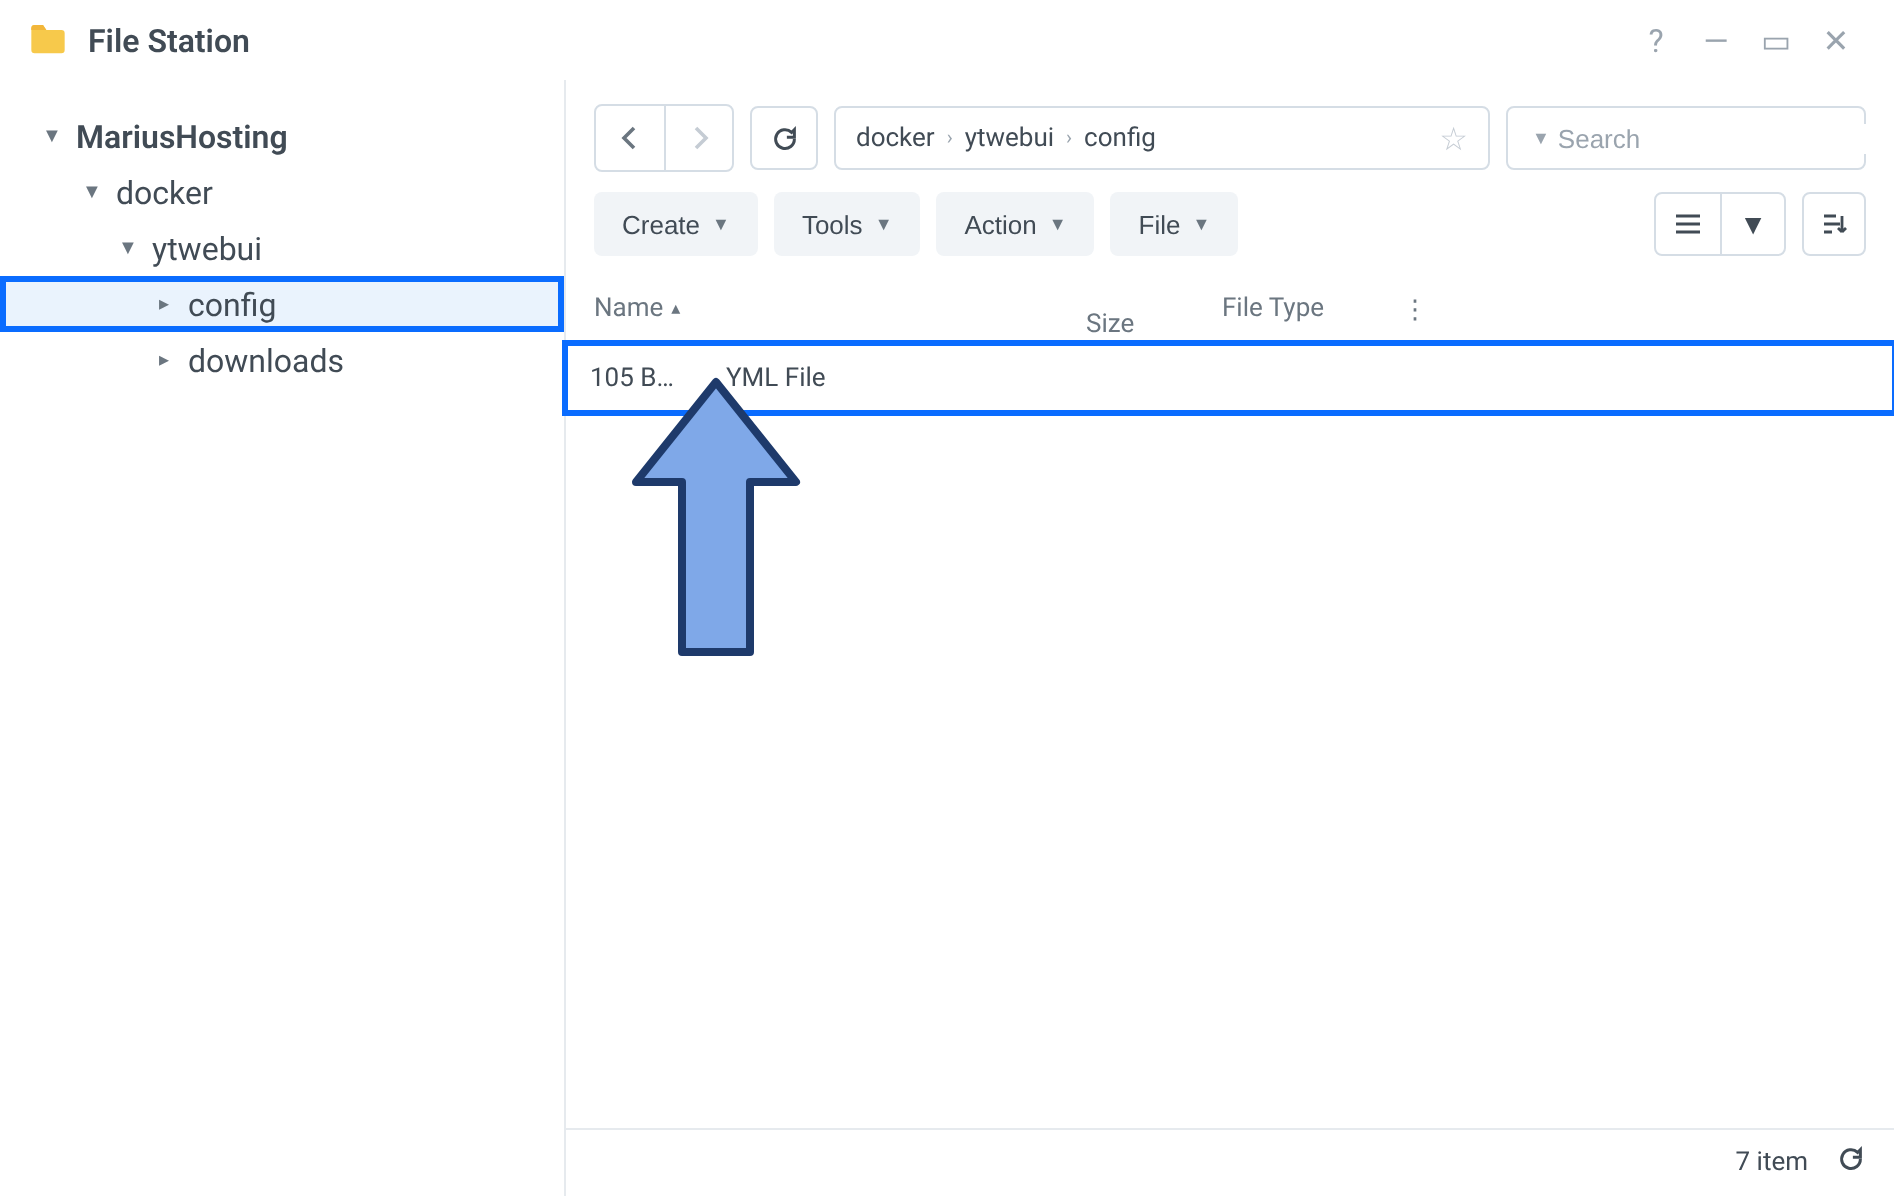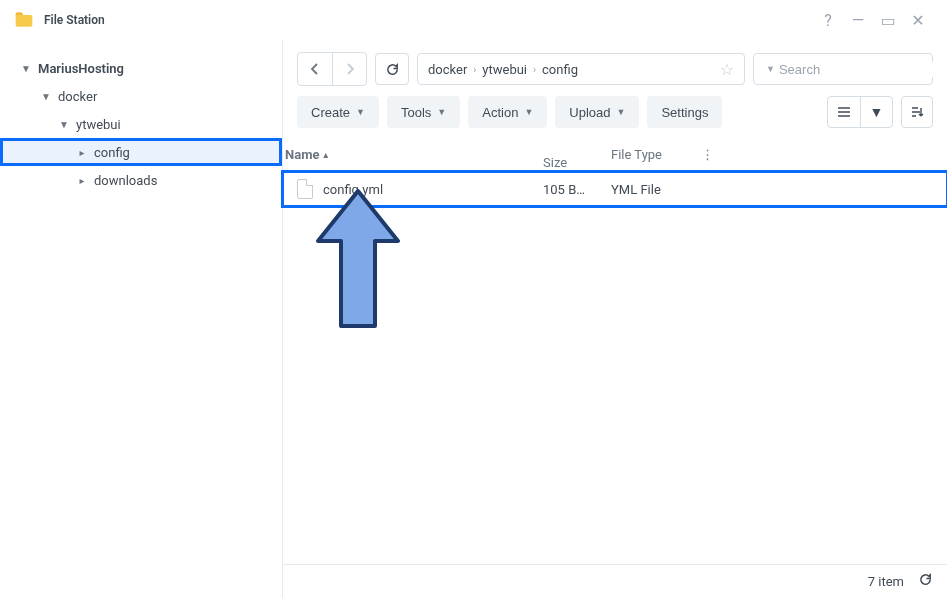--- a/index.html
+++ b/index.html
@@ -1,27 +1,27 @@
 <!DOCTYPE html>
 <html><head>
 <meta charset="utf-8">
 <style>
 * { box-sizing: border-box; margin: 0; padding: 0; }
 body { font-family: -apple-system, BlinkMacSystemFont, "Segoe UI", Roboto, sans-serif; font-size: 13px; color: #414b55; width: 947px; height: 598px; overflow: hidden; background: #fff; }
 .titlebar { height: 40px; display: flex; align-items: center; padding: 0 14px; }
 .titlebar .app-icon { width: 20px; height: 20px; margin-right: 10px; }
-.titlebar .title { font-size: 12px; font-weight: 600; color: #414b55; flex: 1; }
+.titlebar .title { font-size: 16px; font-weight: 600; color: #414b55; flex: 1; }
 .titlebar .win-btn { width: 30px; text-align: center; color: #9aa4ae; font-size: 16px; cursor: pointer; }
 .body { display: flex; height: 558px; }
 .sidebar { width: 283px; border-right: 1px solid #e6eaee; padding-top: 14px; }
 .tree-item { height: 28px; display: flex; align-items: center; cursor: pointer; color: #414b55; }
 .tree-item.selected { background: #eaf3fd; }
 .tree-item.hl { outline: 3px solid #0a6cff; outline-offset: -3px; }
 .tree-toggle { width: 12px; text-align: center; font-size: 10px; color: #6b7680; margin-right: 6px; }
-.tree-label { font-size: 13px; }
+.tree-label { font-size: 16px; }
 .pad0 { padding-left: 20px; font-weight: 600; }
 .pad1 { padding-left: 40px; }
 .pad2 { padding-left: 58px; }
 .pad3 { padding-left: 76px; }
 .main { flex: 1; display: flex; flex-direction: column; }
 .toolbar { padding: 12px 14px 0 14px; }
 .row { display: flex; align-items: center; gap: 8px; margin-bottom: 10px; }
 .navbox { display: flex; border: 1px solid #d5dde5; border-radius: 4px; overflow: hidden; }
 .navbtn { width: 34px; height: 32px; display: flex; align-items: center; justify-content: center; cursor: pointer; color: #6b7680; font-size: 14px; }
 .navbtn + .navbtn { border-left: 1px solid #d5dde5; }
@@ -39,21 +39,21 @@
 .btn { height: 32px; padding: 0 14px; background: #f1f4f7; border: none; border-radius: 4px; cursor: pointer; font-size: 13px; color: #414b55; display: inline-flex; align-items: center; gap: 6px; }
 .btn .dd { font-size: 9px; color: #6b7680; }
 .spacer { flex: 1; }
 .viewbtns { display: flex; border: 1px solid #d5dde5; border-radius: 4px; overflow: hidden; }
 .viewbtn { width: 32px; height: 30px; display: flex; align-items: center; justify-content: center; cursor: pointer; color: #414b55; font-size: 14px; }
 .viewbtn + .viewbtn { border-left: 1px solid #d5dde5; }
 .sortbtn { width: 32px; height: 32px; border: 1px solid #d5dde5; border-radius: 4px; display: flex; align-items: center; justify-content: center; cursor: pointer; color: #414b55; }
 .table-wrap { flex: 1; position: relative; }
 .thead { display: flex; height: 34px; align-items: center; border-bottom: 1px solid #e6eaee; color: #6b7680; font-size: 13px; }
 .th { padding: 0 12px; display: flex; align-items: center; gap: 4px; }
-.th.name { width: 248px; padding-left: 2px; font-weight: bold; }
+.th.name { width: 248px; padding-left: 14px; }
 .th.size { width: 68px; margin-top: 16px; }
 .th.type { width: 90px; }
 .th.date { flex: 1; }
 .th.more { width: 24px; cursor: pointer; }
 .sort-ind { font-size: 9px; }
 .trow { display: flex; height: 34px; align-items: center; font-size: 13px; color: #414b55; outline: 3px solid #0a6cff; outline-offset: -1px; }
 .td { padding: 0 12px; }
 .td.name { width: 248px; padding-left: 14px; display: flex; align-items: center; gap: 10px; }
 .td.size { width: 68px; }
 .td.type { width: 90px; }
@@ -149,25 +149,22 @@
           </button>
         <button class="btn">
             <span>Tools</span>
             <span class="dd">▼</span>
           </button>
         <button class="btn">
             <span>Action</span>
             <span class="dd">▼</span>
           </button>
         <button class="btn">
-            <span>Upload</span>
-            <span class="dd">▼</span>
-          </button>
-        <button class="btn">
-            <span>Settings</span>
+            <span>File</span>
+            <span class="dd">▼</span>
           </button>
         <div class="spacer"></div>
         <div class="viewbtns">
           <div class="viewbtn">
             <svg width="14" height="14" viewBox="0 0 14 14">
                 <path d="M1 3h12M1 7h12M1 11h12" stroke="currentColor" stroke-width="1.6"></path>
               </svg>
           </div>
           <div class="viewbtn">
               <span class="dd">▼</span>
@@ -185,24 +182,20 @@
       <div class="thead">
         <div class="th name">
             <span>Name</span>
             <span class="sort-ind">▴</span>
           </div>
         <div class="th size">Size</div>
         <div class="th type">File Type</div>
         <div class="th more">⋮</div>
       </div>
       <div class="trow">
-        <div class="td name">
-          <span class="file-icon"></span>
-          <span>config.yml</span>
-        </div>
         <div class="td size">105 B…</div>
         <div class="td type">YML File</div>
       </div>
 
       <svg class="arrow-annot" width="110" height="150" viewBox="0 0 110 150">
         <path d="M55 5 L95 55 L72 55 L72 140 L38 140 L38 55 L15 55 Z" fill="#7fa8e8" stroke="#1e3a6b" stroke-width="4" stroke-linejoin="round"></path>
       </svg>
     </div>
 
     <div class="statusbar">

